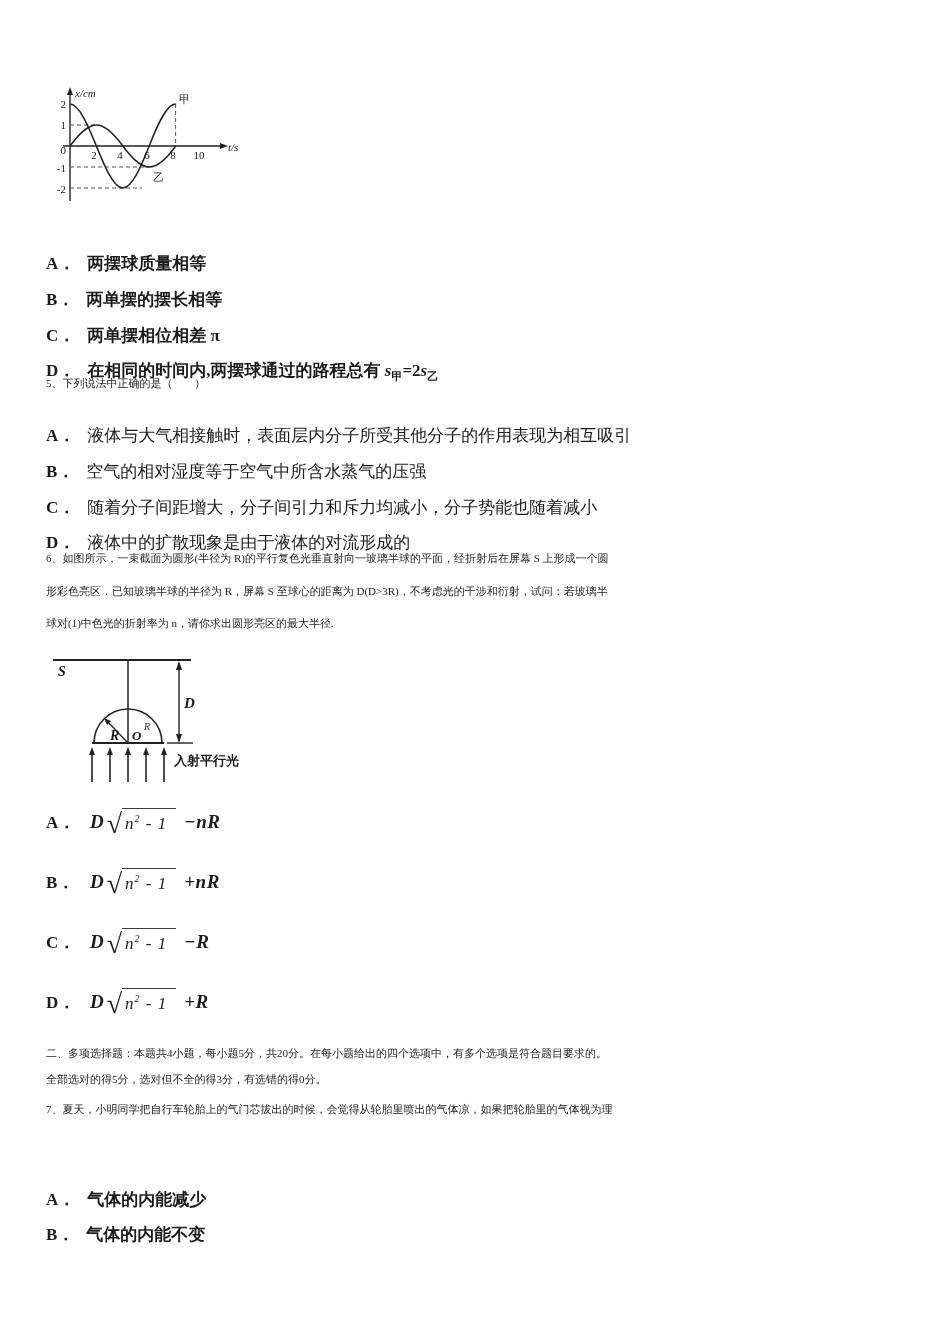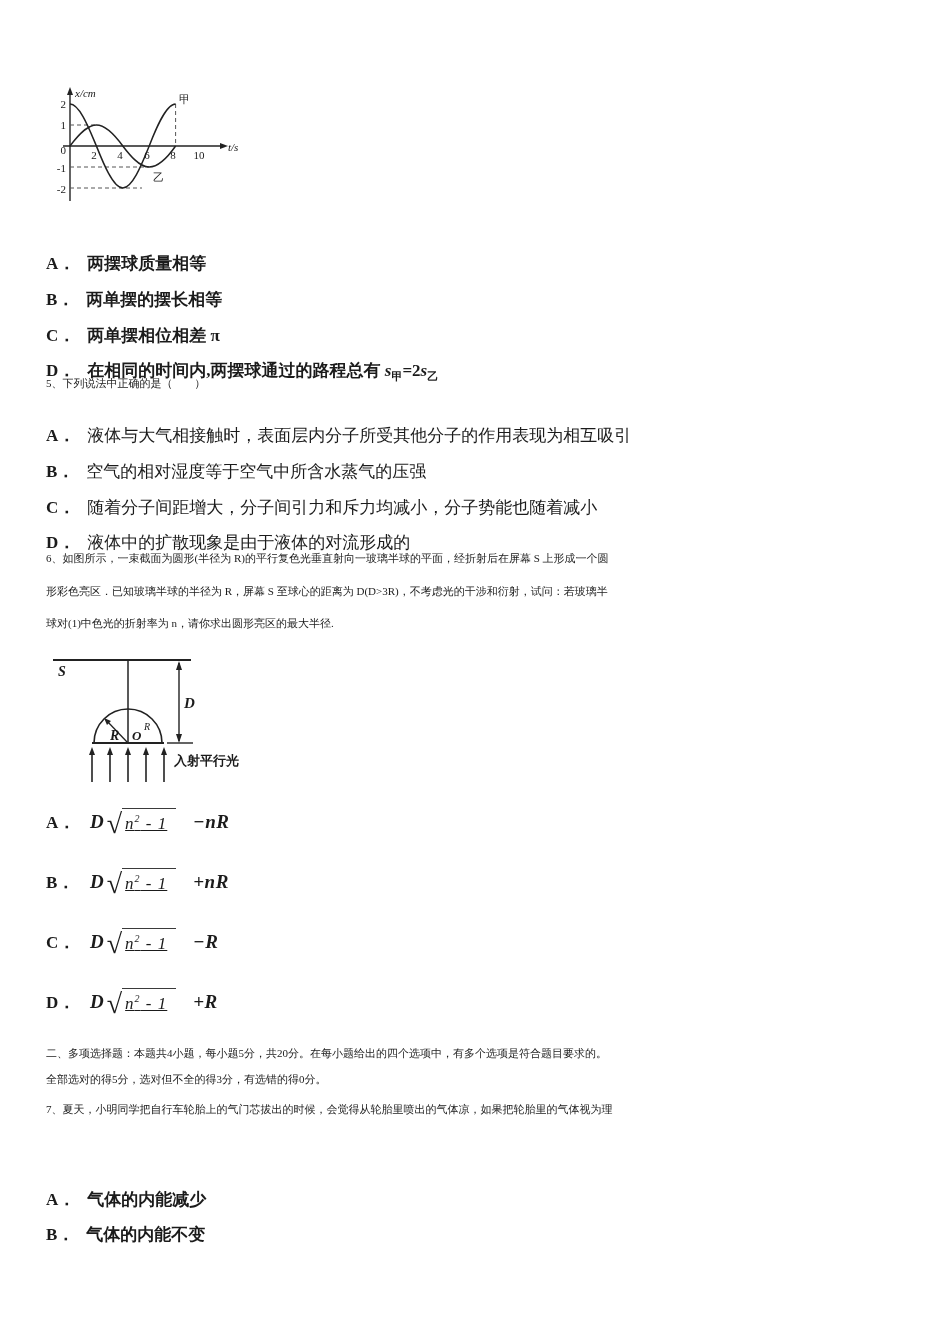--- a/index.html
+++ b/index.html
@@ -17,23 +17,23 @@
   .heavy, .heavy .L{font-weight:bold;}
   .para{font-size:11px;line-height:22px;}
   sub.tag{font-size:11px;vertical-align:-4px;}
   .si{font-style:italic;font-weight:bold;}
   
   .frow{display:flex;align-items:center;font-size:19px;}
   .frow .L{font-weight:bold;font-size:17px;width:44px;}
   .coef{font-weight:bold;font-style:italic;margin-right:3px;}
   .sqrt{display:inline-flex;align-items:flex-start;}
   .sqrt .sign{font-size:28px;font-weight:normal;line-height:1;transform:translateY(2px);}
-  .radicand{border-top:1.6px solid #3a3a3a;padding:4px 9px 0 3px;font-style:italic;font-size:17px;letter-spacing:1px;text-decoration:underline;}
+  .radicand{border-top:1.6px solid #3a3a3a;padding:4px 9px 0 3px;font-style:italic;font-size:17px;letter-spacing:1px;}
   .radicand sup{font-size:10px;font-style:italic;}
-  .suffix{font-weight:bold;font-style:italic;margin-left:17px;letter-spacing:0.5px;}
+  .suffix{font-weight:bold;font-style:italic;margin-left:8px;letter-spacing:0.5px;}
   svg text{font-family:"Liberation Serif","DejaVu Serif",serif;fill:#1b1b1b;}
   .fig-stroke{stroke:#222;fill:none;}
 </style>
 </head>
 <body>
 
 <div class="page">
 
   <svg class="abs" style="left:46px;top:84px" width="205" height="122" viewBox="0 0 205 122">
 

